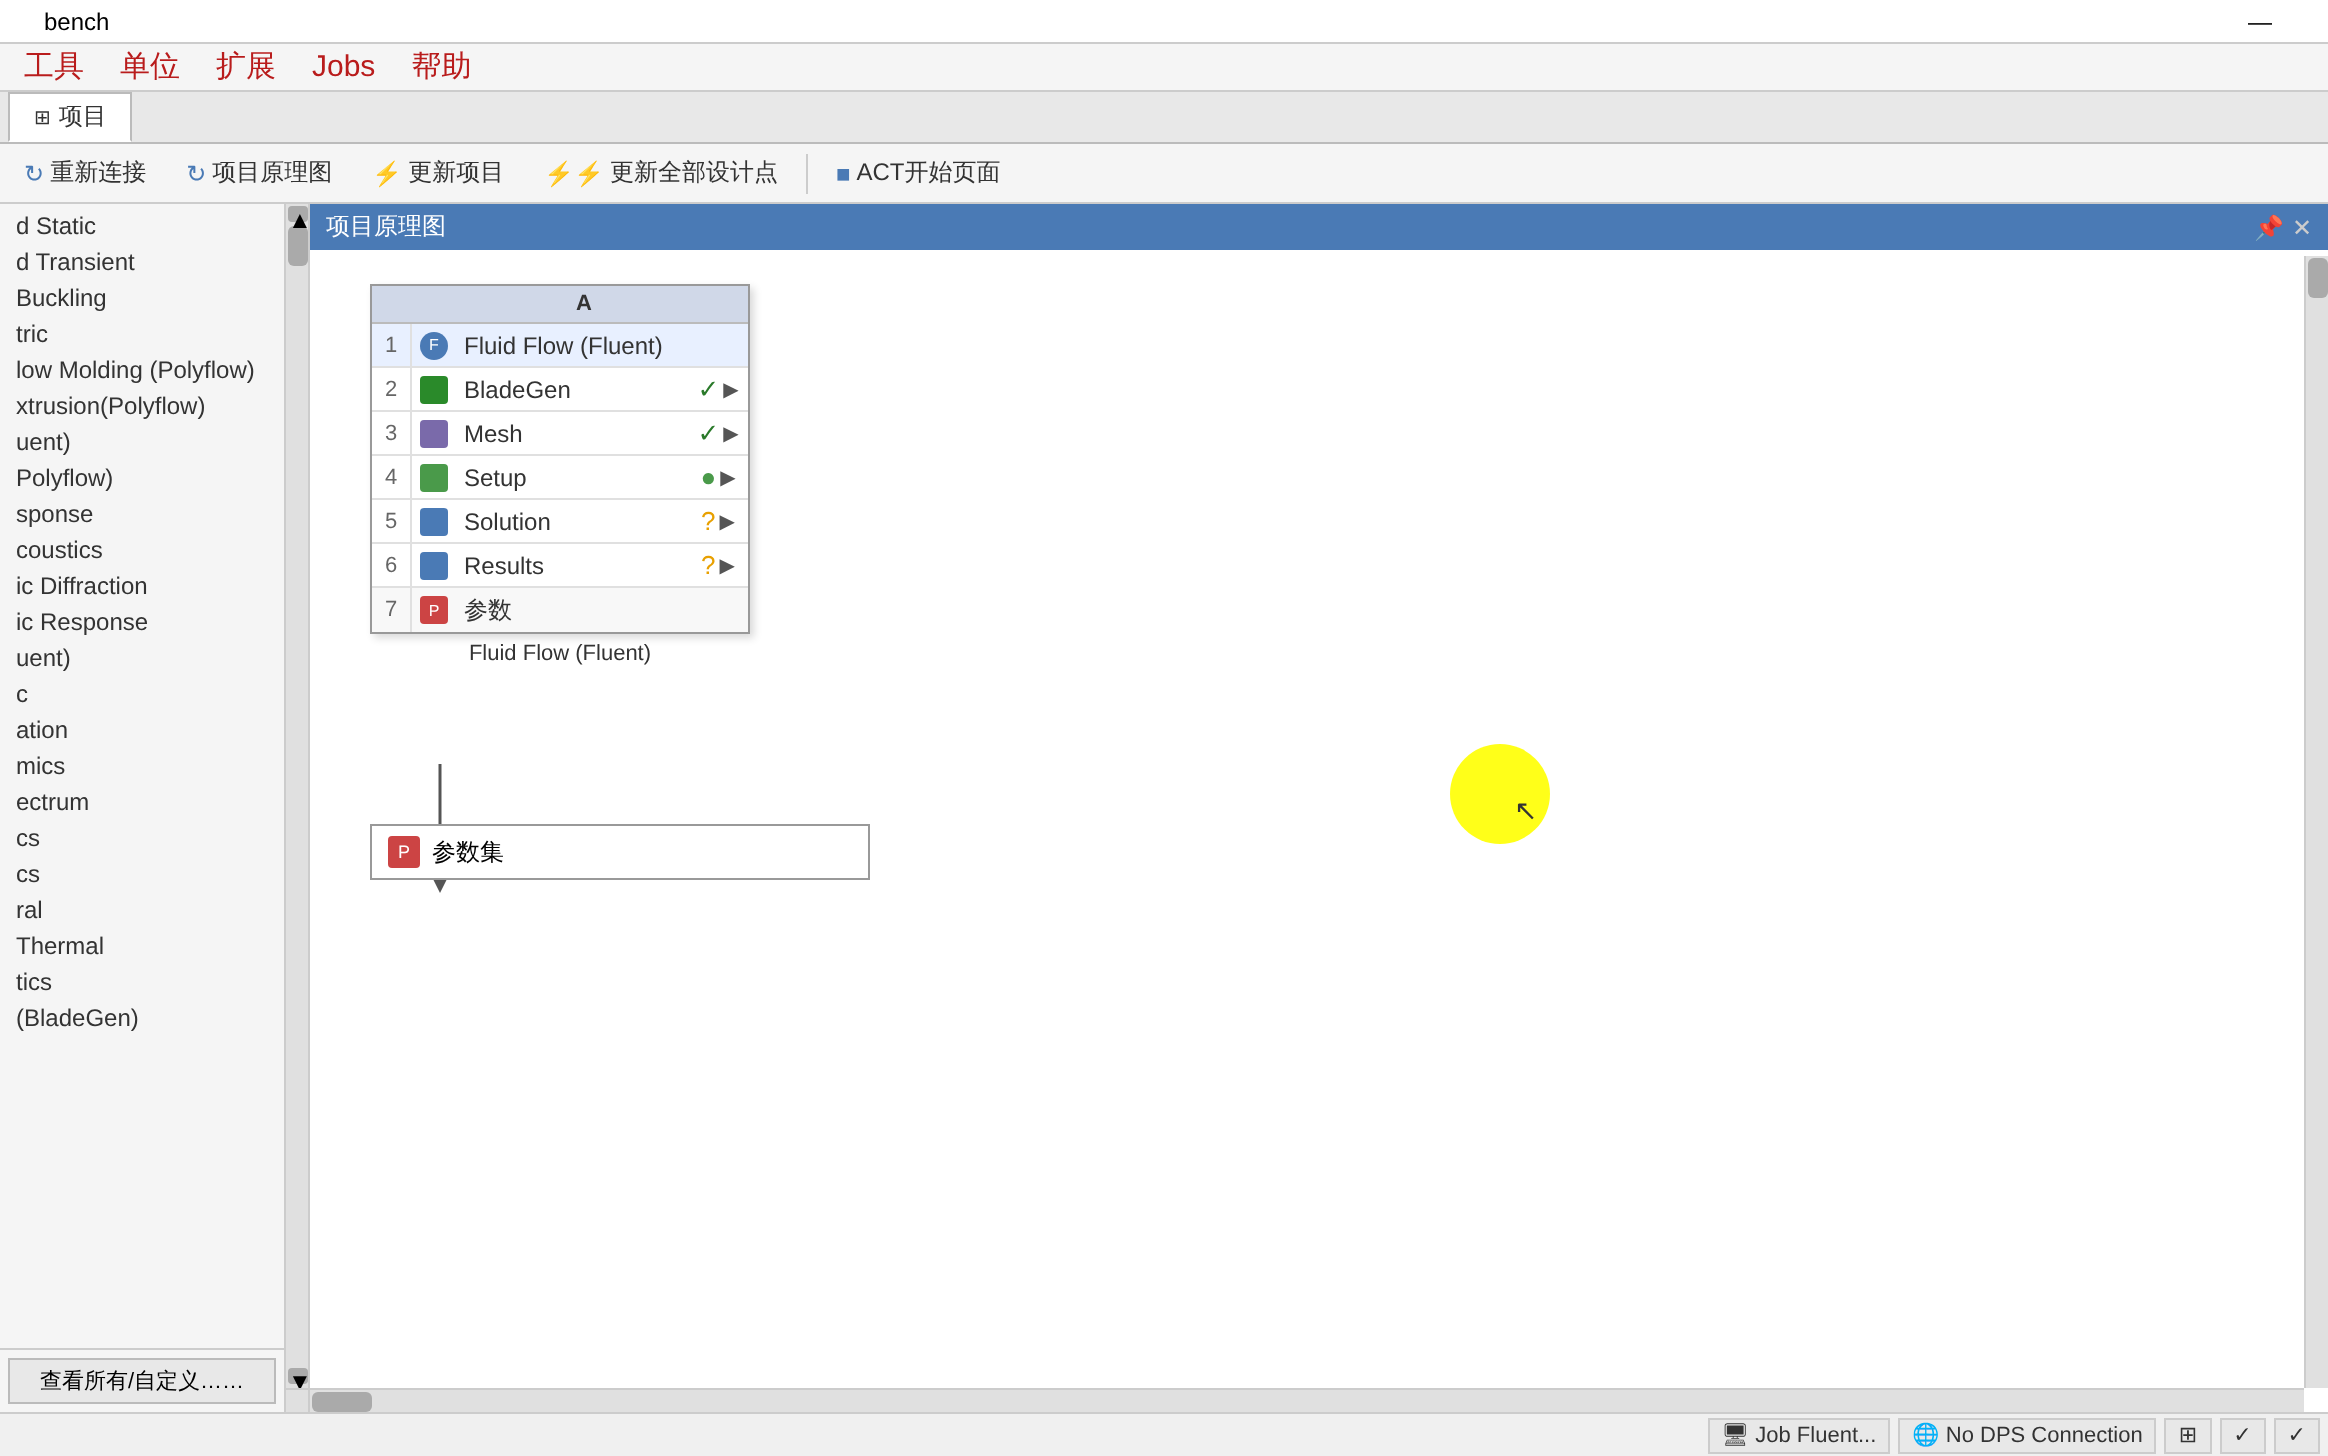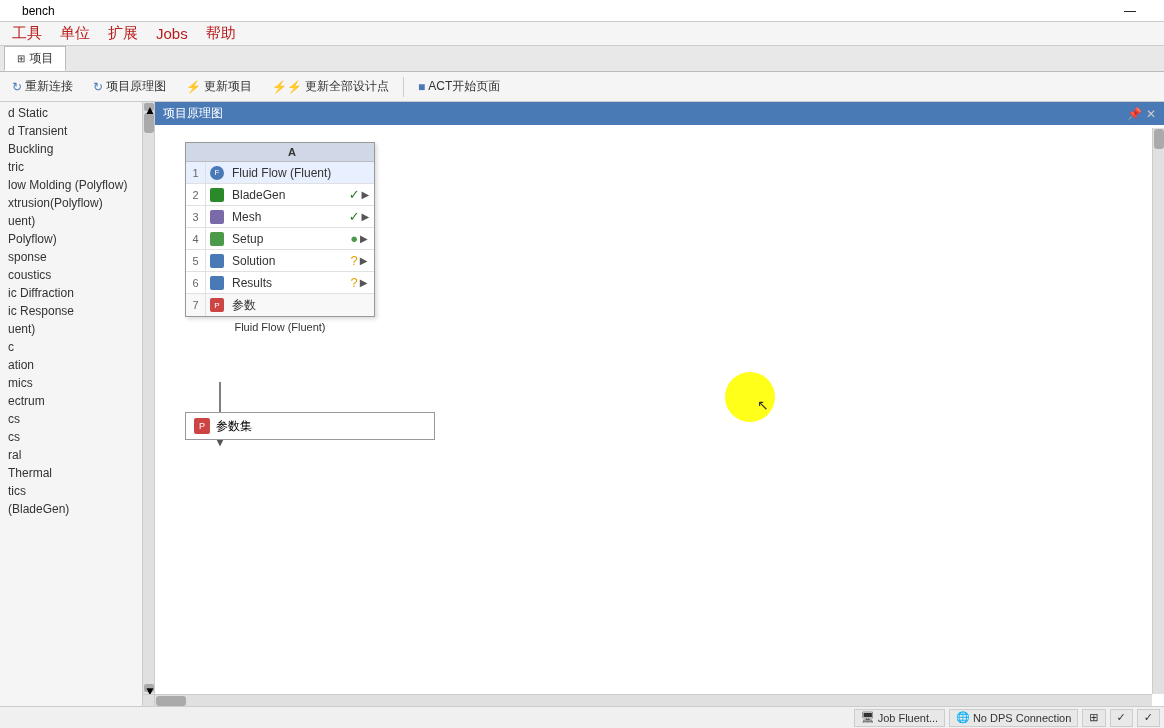--- a/index.html
+++ b/index.html
@@ -389,20 +389,23 @@
           <div class="sidebar-item">ation</div>
           <div class="sidebar-item">mics</div>
           <div class="sidebar-item">ectrum</div>
           <div class="sidebar-item">cs</div>
           <div class="sidebar-item">cs</div>
           <div class="sidebar-item">ral</div>
           <div class="sidebar-item">Thermal</div>
           <div class="sidebar-item">tics</div>
           <div class="sidebar-item">(BladeGen)</div>
         </div>
+        <div class="sidebar-footer">
+          <button class="sidebar-footer-btn">查看所有/自定义……</button>
+        </div>
       </div>
 
       <div class="sidebar-scroll">
         <div style="width:10px;height:8px;background:#aaa;border-radius:2px;margin:1px;">▲</div>
         <div class="sidebar-scroll-thumb"></div>
         <div style="position:absolute;bottom:14px;left:1px;width:10px;height:8px;background:#aaa;border-radius:2px;">▼</div>
         <div style="position:absolute;bottom:0;left:0;width:12px;height:12px;background:#e0e0e0;border-top:1px solid #ccc;display:flex;align-items:center;justify-content:center;font-size:9px;"></div>
       </div>
     </div>
   </div>

